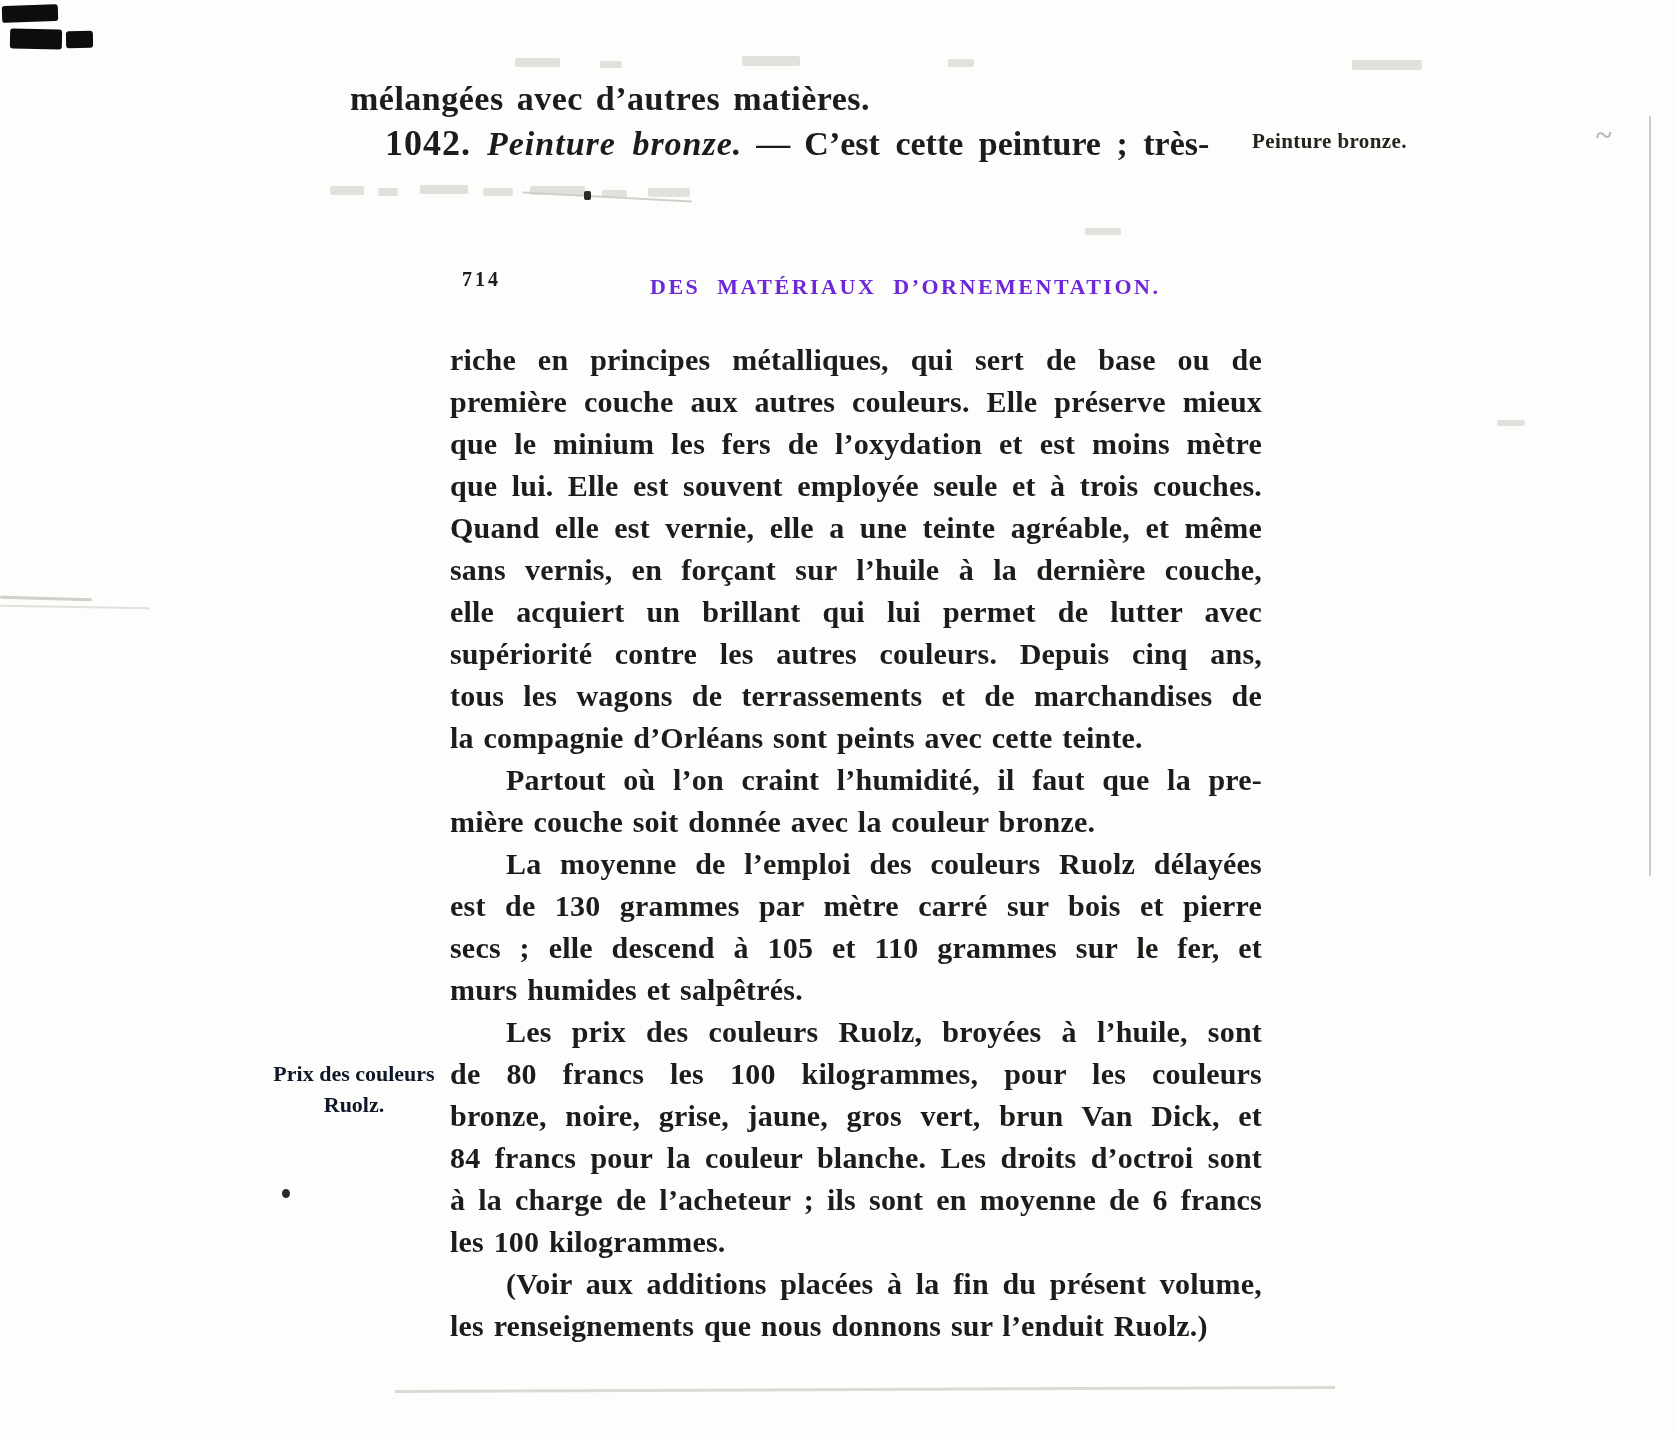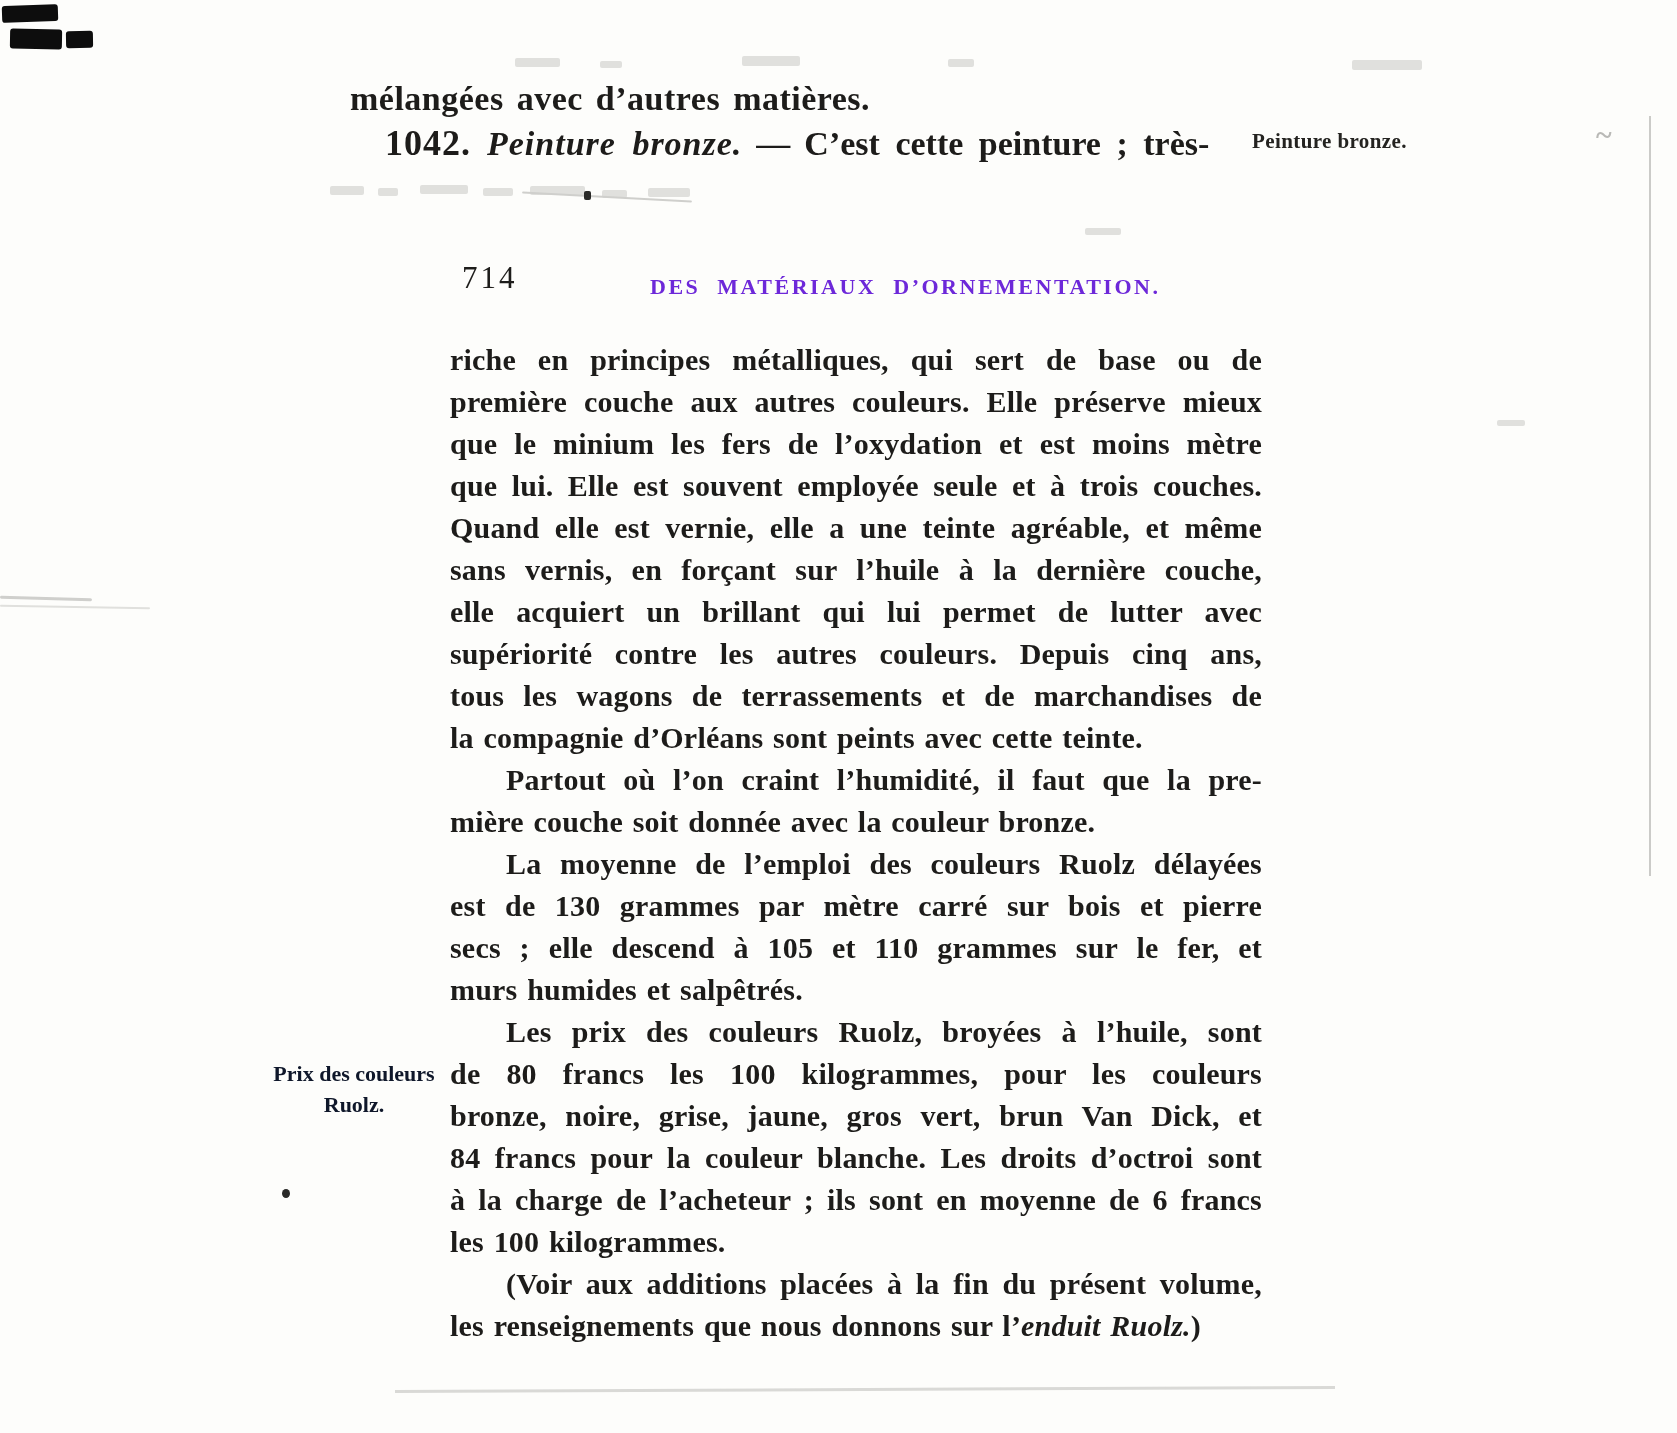--- a/index.html
+++ b/index.html
@@ -24,43 +24,43 @@
   .line-entry .num{font-size:36px;letter-spacing:1px;margin-right:16px;text-align:center;}
   .line-entry .ttl{font-style:italic;margin-right:14px;letter-spacing:1px;}
   .line-entry .dash{margin-right:14px;}
   .margin-note-right{
     position:absolute;left:1252px;top:129px;width:200px;
     font-size:21px;font-weight:700;letter-spacing:.4px;white-space:nowrap;
     color:#242320;
   }
   
   .page-number{
-    position:absolute;left:462px;top:260px;
-    font-size:31px;font-weight:400;letter-spacing:3px;
+    position:absolute;left:462px;top:268px;
+    font-size:20px;font-weight:700;letter-spacing:3px;
   }
   .running-header{
     position:absolute;left:650px;top:274px;
     font-size:22px;font-weight:700;letter-spacing:2.5px;word-spacing:9px;
     white-space:nowrap;color:#6d28d9;
   }
   
   .body-col{
     position:absolute;left:450px;top:339px;width:812px;
     font-size:30px;font-weight:700;line-height:42px;
     word-spacing:2px;letter-spacing:.2px;
   }
   .bl{
     position:relative;height:42px;overflow:hidden;
     text-align:justify;
   }
   .bl::after{content:"";display:inline-block;width:100%;height:0;}
   .bl.nj{text-align:left;}
   .bl.nj::after{content:none;}
   .bl.ind{text-indent:56px;}
-  .it{font-style:italic;}
+  .it{}
   
   .margin-note-left{
     position:absolute;left:248px;top:1058px;width:212px;
     font-size:22px;font-weight:700;line-height:31px;
     text-align:center;color:#0f172a;
   }
   
   .art{position:absolute;}
   .corner-mark{background:#0d0d0d;border-radius:3px;}
   .ghost{background:#e0e0dd;border-radius:2px;}

